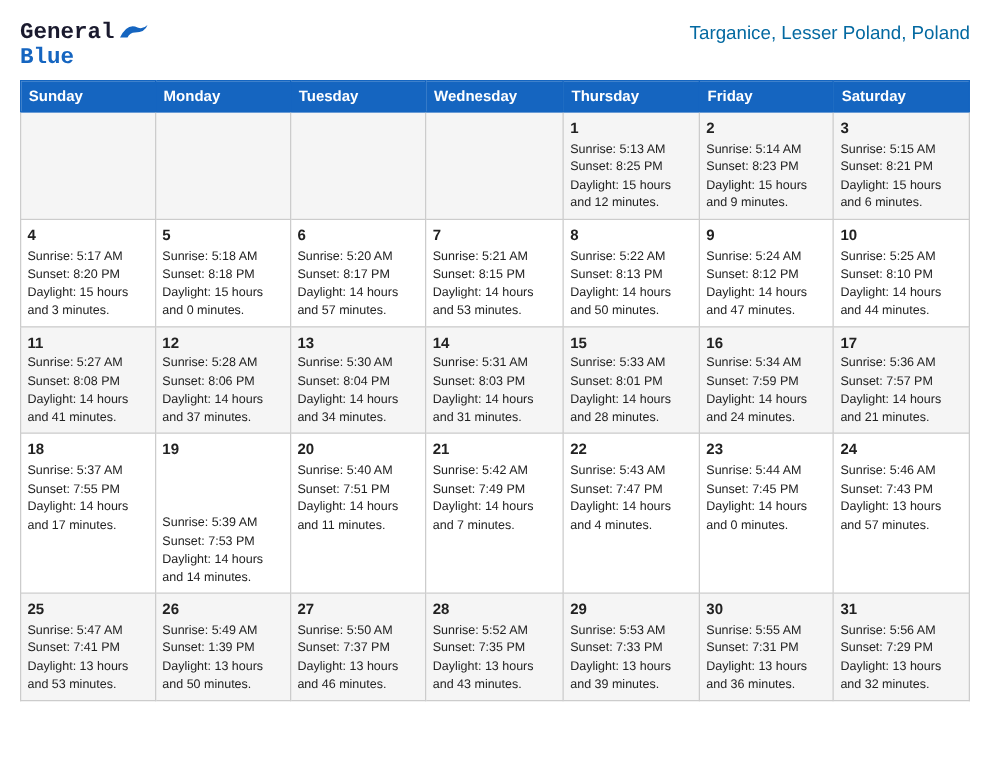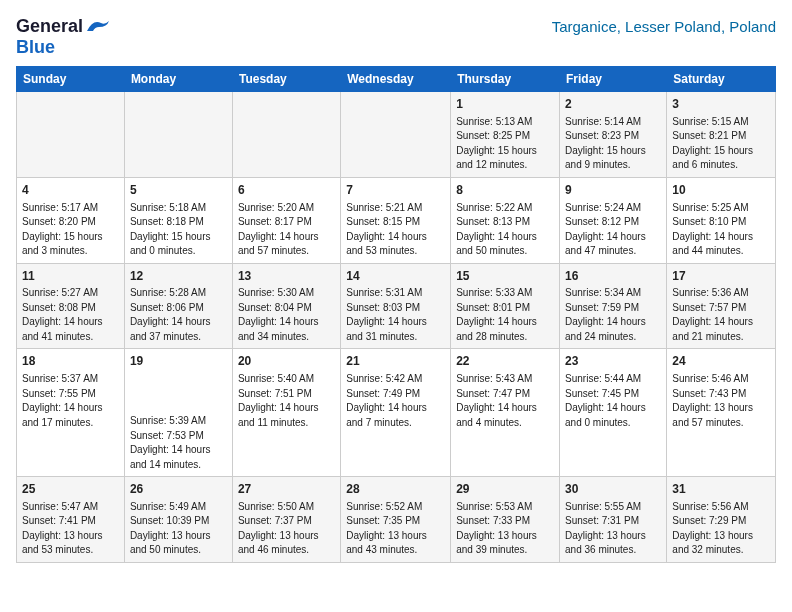--- a/index.html
+++ b/index.html
@@ -32,20 +32,21 @@
       color: #1565c0;
     }
     .logo-bird {
       width: 28px;
       height: 20px;
       margin-left: 2px;
     }
     .logo-row {
       display: flex;
       align-items: center;
+      font-family: Liberation Mono, monospace;
     }
     .title-block {
       text-align: right;
     }
     .calendar-title {
       font-size: 38px;
       font-weight: bold;
       color: #1a1a2e;
       line-height: 1.1;
     }
@@ -316,21 +317,21 @@
         <td>
           <span class="day-num">25</span>
           <div class="day-info" style="white-space: pre-line;">Sunrise: 5:47 AM
 Sunset: 7:41 PM
 Daylight: 13 hours
 and 53 minutes.</div>
         </td>
         <td>
           <span class="day-num">26</span>
           <div class="day-info" style="white-space: pre-line;">Sunrise: 5:49 AM
-Sunset: 10:39 PM
+Sunset: 1:39 PM
 Daylight: 13 hours
 and 50 minutes.</div>
         </td>
         <td>
           <span class="day-num">27</span>
           <div class="day-info" style="white-space: pre-line;">Sunrise: 5:50 AM
 Sunset: 7:37 PM
 Daylight: 13 hours
 and 46 minutes.</div>
         </td>

